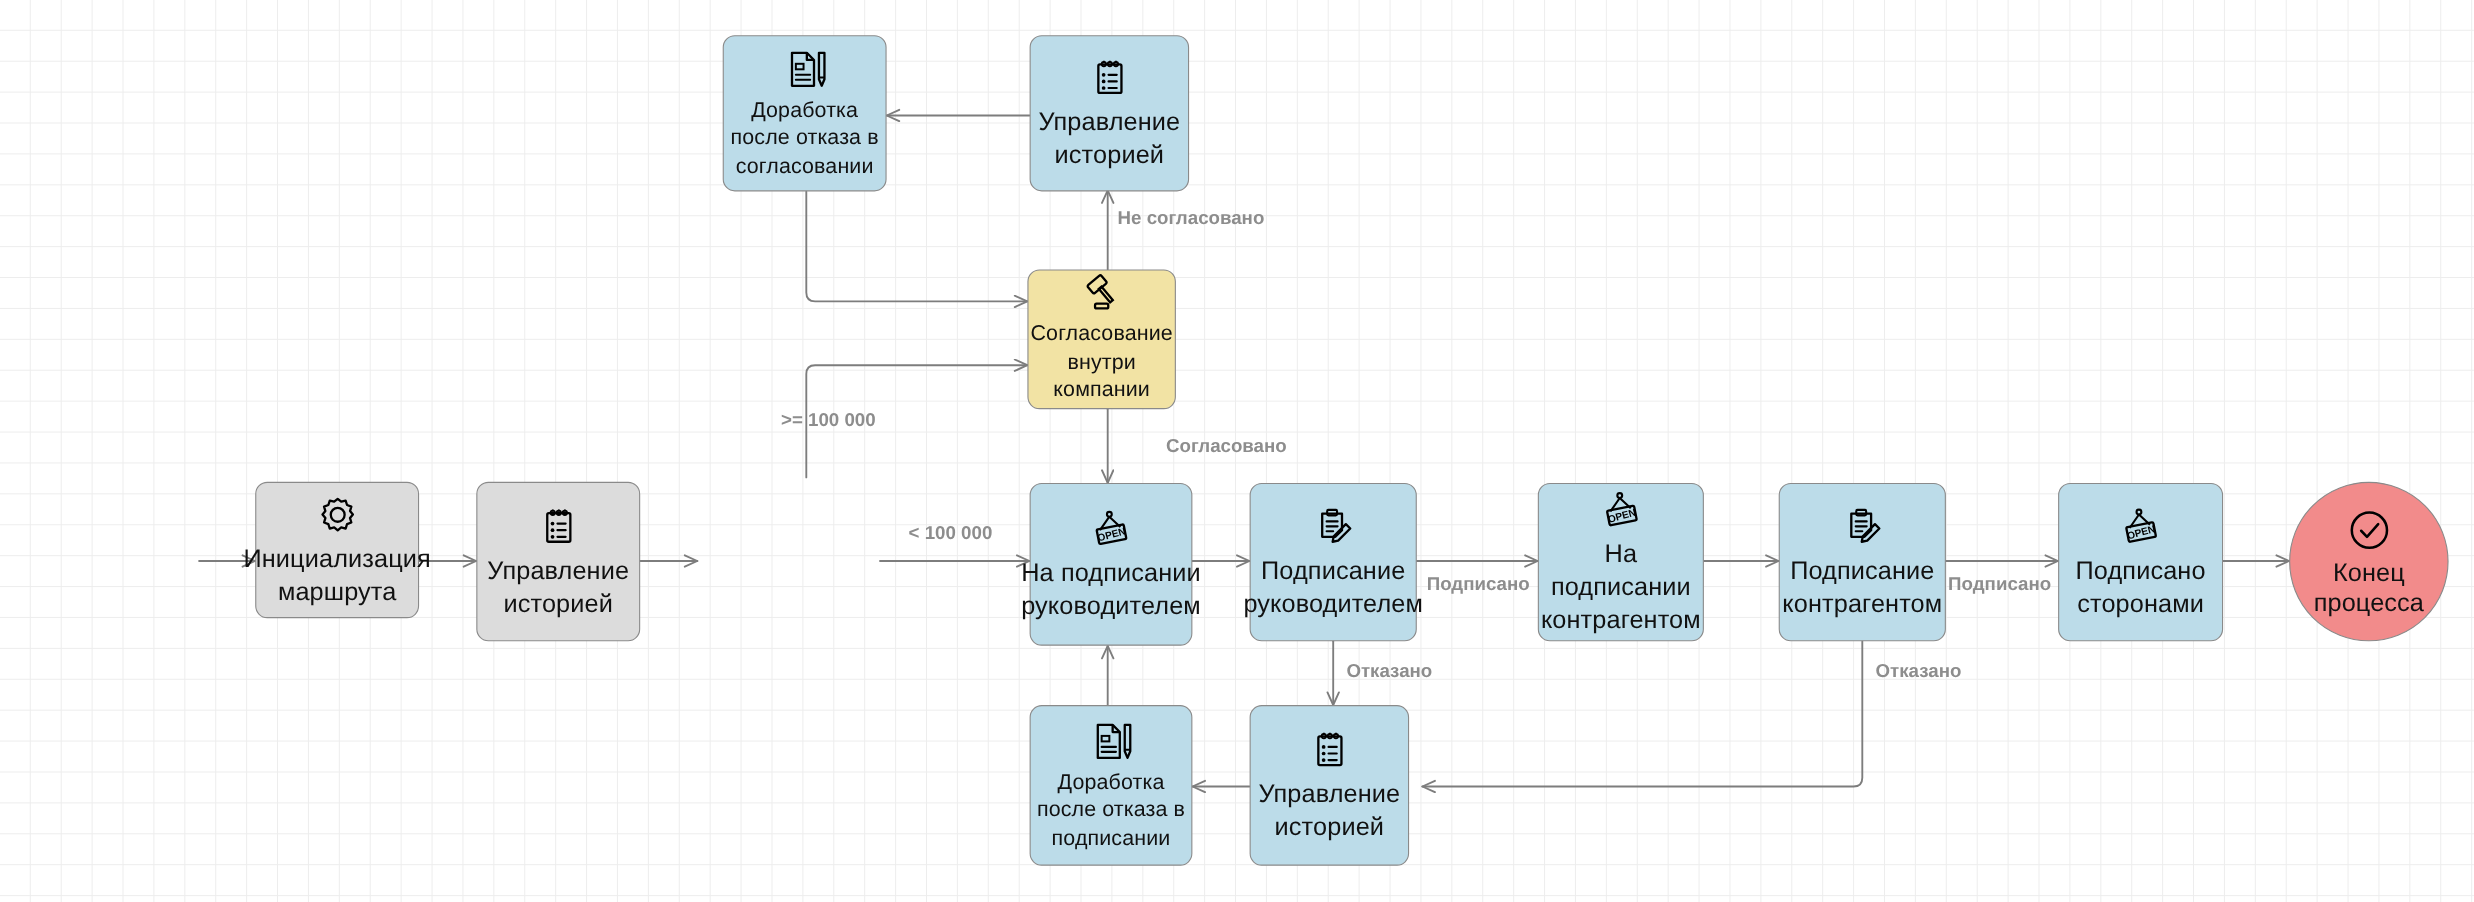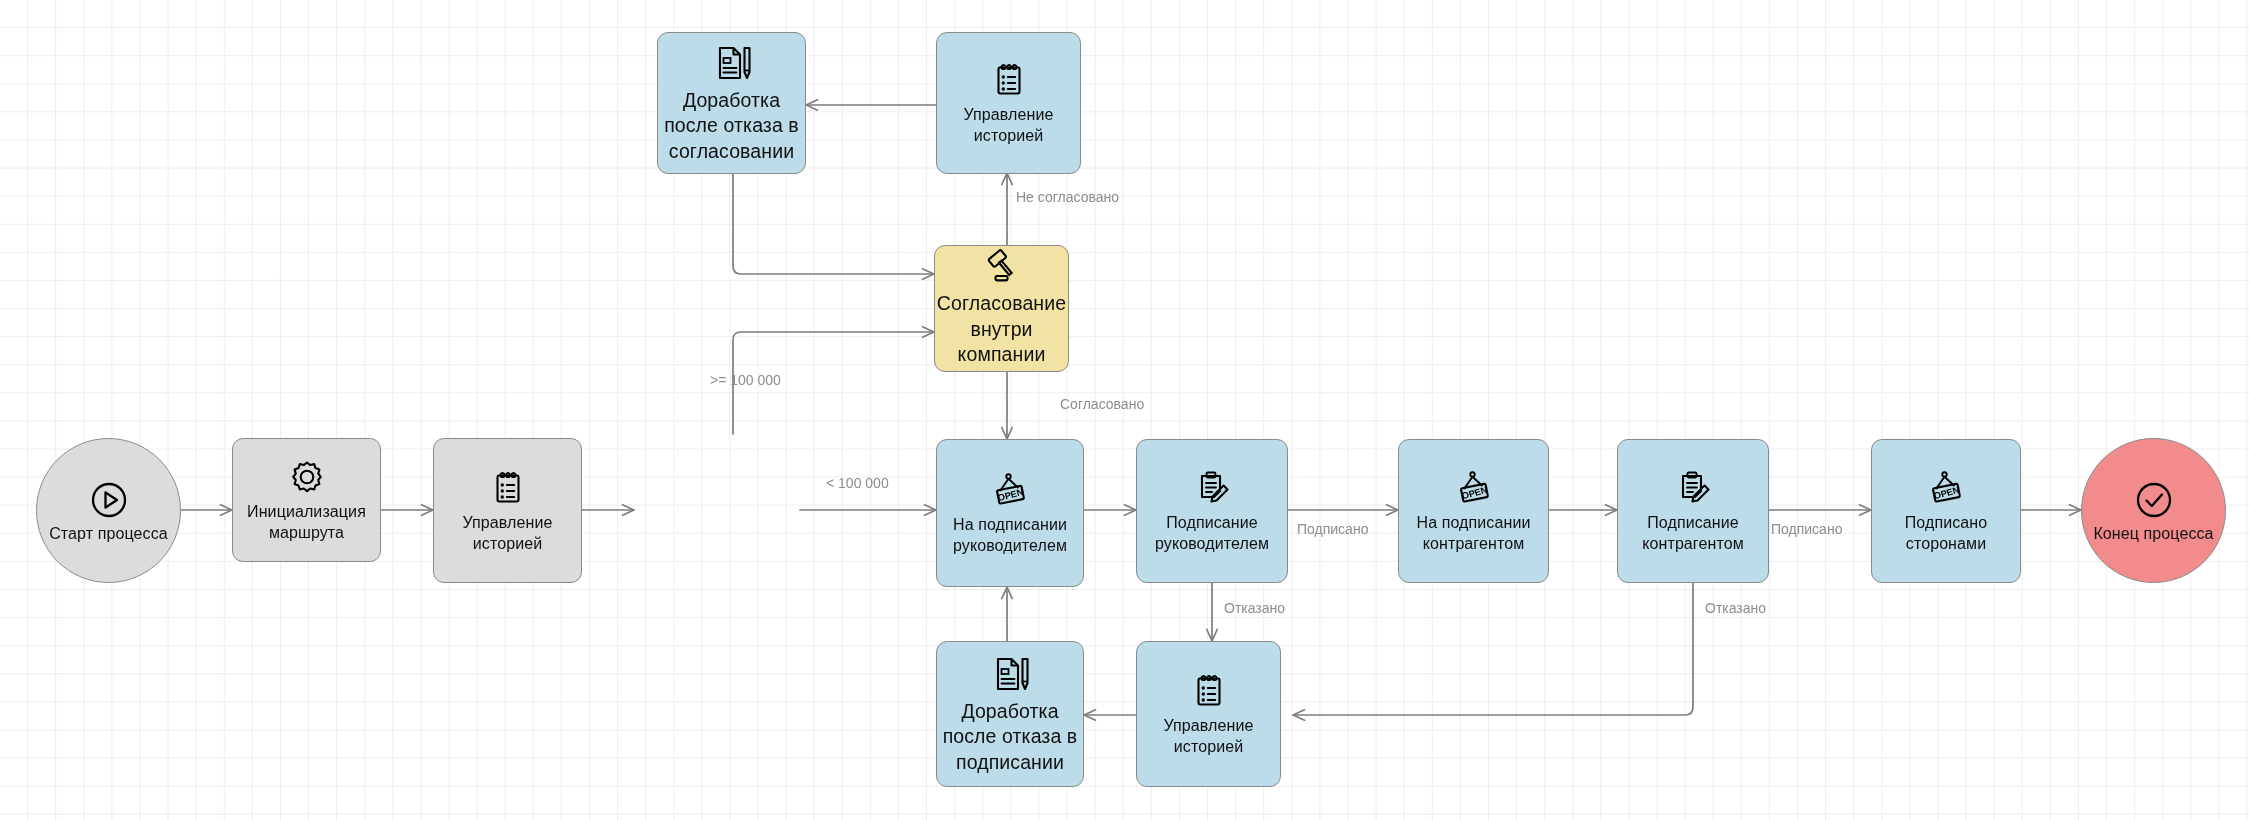--- a/index.html
+++ b/index.html
@@ -81,32 +81,33 @@
   }
   .event.start { background: #dcdcdc; }
   .event.end   { background: #f28b8b; }
 
   .ico {
     display: block;
     line-height: 0;
     margin-bottom: 4px;
   }
   .lbl {
-    font-size: 16px;
+    font-size: 23px;
     letter-spacing: 0.1px;
     white-space: pre-line;
   }
   .lbl.small { font-size: 19.5px; }
 
   .edge-label {
     position: absolute;
-    font-size: 14px;
+    font-size: 17px;
     color: #8d8d8d;
     white-space: nowrap;
     font-family: "Liberation Sans", "DejaVu Sans", sans-serif;
+    font-weight: bold;
   }
 </style>
 </head>
 <body>
 
 <div id="canvas">
 
   <svg class="wires" viewBox="0 0 2249 820">
     <defs>
       <marker id="ah" markerWidth="16" markerHeight="16" refX="13.5" refY="6" orient="auto" markerUnits="userSpaceOnUse">
@@ -155,29 +156,20 @@
 
   <div class="edge-label" style="left:698px; top:372px;margin-left:12px;">&gt;= 100 000</div>
   <div class="edge-label" style="left:826px; top:475px;">&lt; 100 000</div>
   <div class="edge-label" style="left:1016px; top:189px;">Не согласовано</div>
   <div class="edge-label" style="left:1060px; top:396px;">Согласовано</div>
   <div class="edge-label" style="left:1224px; top:600px;">Отказано</div>
   <div class="edge-label" style="left:1297px; top:521px;">Подписано</div>
   <div class="edge-label" style="left:1771px; top:521px;">Подписано</div>
   <div class="edge-label" style="left:1705px; top:600px;">Отказано</div>
 
-  <div class="event start" style="left:36px; top:438px; width:145px; height:145px;">
-    <span class="ico">
-      <svg width="42" height="42" viewBox="0 0 42 42">
-        <circle cx="21" cy="21" r="16" fill="none" stroke="#000" stroke-width="2.3"></circle>
-        <path d="M17.5,13.5 L29,21 L17.5,28.5 Z" fill="none" stroke="#000" stroke-width="2.3" stroke-linejoin="round"></path>
-      </svg>
-    </span>
-    <span class="lbl">Старт процесса</span>
-  </div>
 
   <div class="node task grey" style="left:232px; top:438px; width:149px; height:124px;">
     <span class="ico">
       <svg width="42" height="42" viewBox="0 0 42 42">
         <path d="M21,6.5 l3.2,2.6 4.0,-1.0 1.3,4.0 3.9,1.5 -1.2,4.0 2.6,3.2 -2.6,3.2 1.2,4.0 -3.9,1.5
                  -1.3,4.0 -4.0,-1.0 -3.2,2.6 -3.2,-2.6 -4.0,1.0 -1.3,-4.0 -3.9,-1.5 1.2,-4.0 -2.6,-3.2
                  2.6,-3.2 -1.2,-4.0 3.9,-1.5 1.3,-4.0 4.0,1.0 Z" fill="none" stroke="#000" stroke-width="2.1" stroke-linejoin="round"></path>
         <circle cx="21" cy="21" r="6.3" fill="none" stroke="#000" stroke-width="2.1"></circle>
       </svg>
     </span>

